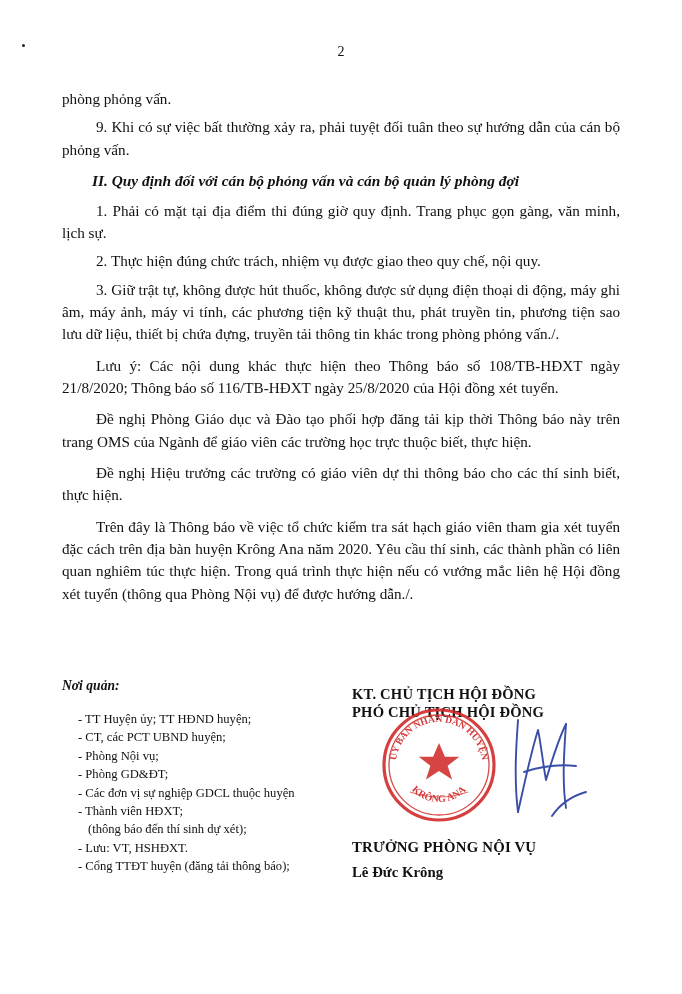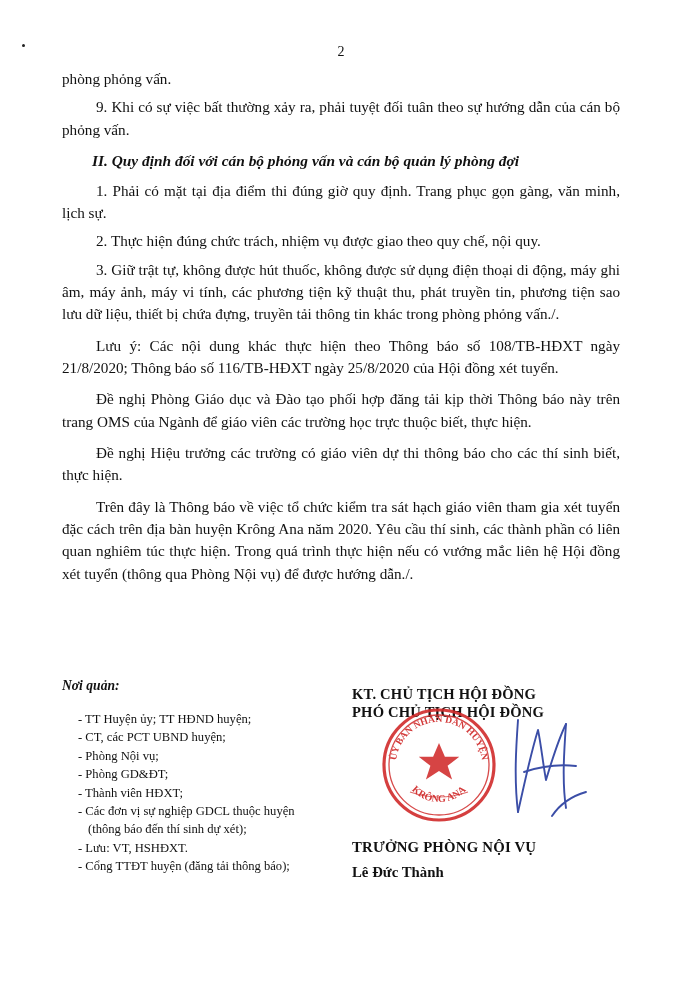--- a/index.html
+++ b/index.html
@@ -24,21 +24,21 @@
     position: absolute;
     top: 44px;
     left: 0;
     width: 682px;
     text-align: center;
     font-size: 14px;
     color: #111;
   }
   .content {
     position: absolute;
-    top: 68px;
+    top: 88px;
     left: 62px;
     width: 558px;
   }
   p {
     margin: 0 0 2px 0;
     font-size: 15.2px;
     line-height: 1.47;
     text-align: justify;
     text-justify: inter-word;
     color: #111;
@@ -185,33 +185,33 @@
 
   <div class="footer">
 
     <div class="recipients">
       <div class="recipients-title">Nơi quản:</div>
       <ul>
         <li>- TT Huyện ủy; TT HĐND huyện;</li>
         <li>- CT, các PCT UBND huyện;</li>
         <li>- Phòng Nội vụ;</li>
         <li>- Phòng GD&amp;ĐT;</li>
+        <li>- Các đơn vị sự nghiệp GDCL thuộc huyện</li>
         <li>- Thành viên HĐXT;</li>
-        <li>- Các đơn vị sự nghiệp GDCL thuộc huyện</li>
         <li class="sub">(thông báo đến thí sinh dự xét);</li>
         <li>- Lưu: VT, HSHĐXT.</li>
         <li>- Cổng TTĐT huyện (đăng tải thông báo);</li>
       </ul>
     </div>
 
     <div class="signature">
       <div class="sig-line1">KT. CHỦ TỊCH HỘI ĐỒNG</div>
       <div class="sig-line2">PHÓ CHỦ TỊCH HỘI ĐỒNG</div>
       <div class="sig-role">TRƯỞNG PHÒNG NỘI VỤ</div>
-      <div class="sig-name">Lê Đức Thành</div>
+      <div class="sig-name">Lê Đức Krông</div>
     </div>
 
     <div class="seal">
       <svg width="118" height="118" viewBox="0 0 118 118" xmlns="http://www.w3.org/2000/svg">
         <defs>
           <path id="sealTopArc" d="M 16,59 A 43,43 0 0 1 102,59" fill="none"></path>
           <path id="sealBotArc" d="M 22,59 A 37,37 0 0 0 96,59" fill="none"></path>
         </defs>
         <circle cx="59" cy="59" r="55" fill="none" stroke="#d02a2a" stroke-width="3.2" opacity="0.9"></circle>
         <circle cx="59" cy="59" r="50" fill="none" stroke="#d02a2a" stroke-width="1.3" opacity="0.85"></circle>

